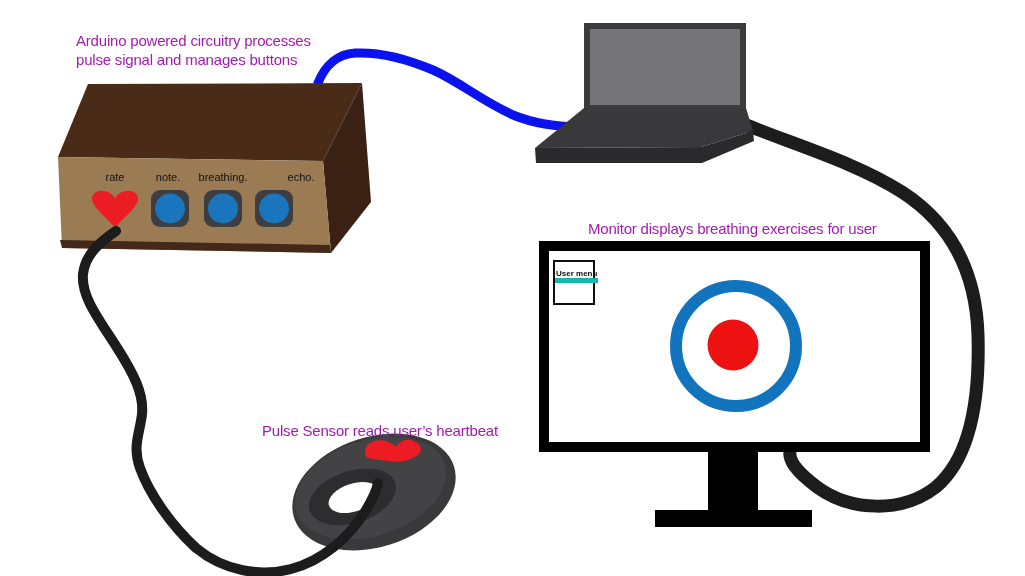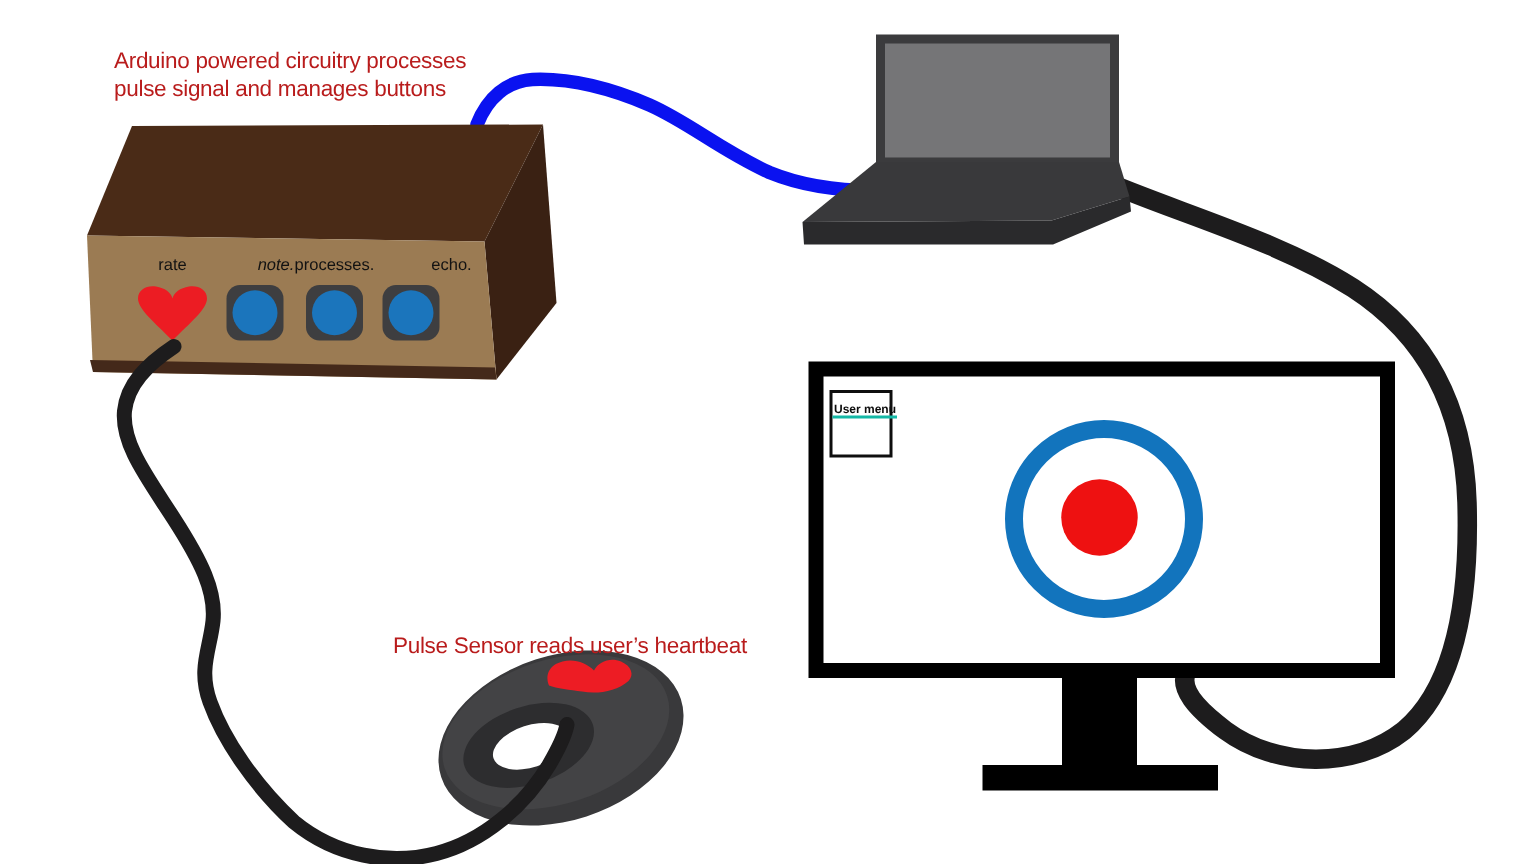--- a/index.html
+++ b/index.html
@@ -1,26 +1,26 @@
 <!DOCTYPE html>
 <html><head>
 <meta charset="utf-8">
 <style>
   html,body{margin:0;padding:0;background:#fff;}
   .stage{position:relative;width:1025px;height:576px;background:#ffffff;overflow:hidden;
          font-family:"Liberation Sans",sans-serif;color:#0d0d0d;}
   svg{position:absolute;left:0;top:0;}
   .note{position:absolute;white-space:pre-line;font-size:15px;line-height:19px;
-        letter-spacing:-0.2px;color:#b91c1c;}
+        letter-spacing:-0.2px;color:#a21caf;}
   .dev-label{position:absolute;top:171px;font-size:11px;transform:translateX(-50%);
              color:#121212;white-space:nowrap;}
   .user-menu{position:absolute;left:553px;top:260px;width:42px;height:45px;
              border:2px solid #0e0e0e;background:#fff;box-sizing:border-box;}
   .user-menu span{display:inline-block;font-size:8px;font-weight:bold;
-                  border-bottom:2px solid #14b8a6;padding:0 1px;white-space:nowrap;}
+                  border-bottom:5px solid #14b8a6;padding:0 1px;white-space:nowrap;}
 </style>
 </head>
 <body>
 
 <div class="stage">
 
   <svg width="1025" height="576" viewBox="0 0 1025 576">
 
     <path d="M 318 83 C 325 65 338 54 355 53 C 378 52 405 58 433 70 C 460 82 480 100 513 115 C 535 124 560 127 582 127" fill="none" stroke-width="9" stroke-linecap="round" stroke="#0a12f0"></path>
 
@@ -66,25 +66,26 @@
       <path d="M 366 457 C 363 449 367 443 375 441 C 383 439 391 442 396 447 C 399 441 407 438 414 441 C 421 444 423 450 419 454 C 411 461 398 463 388 461 C 380 460 371 459 366 457 Z" fill="#ed1c24"></path>
     </g>
 
     <path d="M 116 231 C 98 243 85 256 83 274 C 81 296 98 318 116 346 C 134 374 144 394 142 414 C 140 433 132 446 140 468 C 149 493 170 524 196 548 C 224 571 260 577 291 569 C 322 561 350 537 366 510 C 373 498 377 489 378 483" fill="none" stroke-width="10" stroke-linecap="round" stroke="#1d1c1d"></path>
   </svg>
 
   <div class="note" style="left:76px;top:31px;">Arduino powered circuitry processes
 pulse signal and manages buttons</div>
 
 
+  <div class="note" style="left:588px;top:219px;">Monitor displays breathing exercises for user</div>
 
   <div class="note" style="left:262px;top:421px;">Pulse Sensor reads user’s heartbeat</div>
 
   <div class="dev-label" style="left:115px;">rate</div>
-  <div class="dev-label" style="left:184px;font-style:italic;">note.</div>
-  <div class="dev-label" style="left:223px;">processes.</div>
+  <div class="dev-label" style="left:168px;">note.</div>
+  <div class="dev-label" style="left:223px;">breathing.</div>
   <div class="dev-label" style="left:275px;margin-left:26px;">echo.</div>
 
   <div class="user-menu">
     <span>User menu</span>
   </div>
 
 </div>
 
 </body></html>

